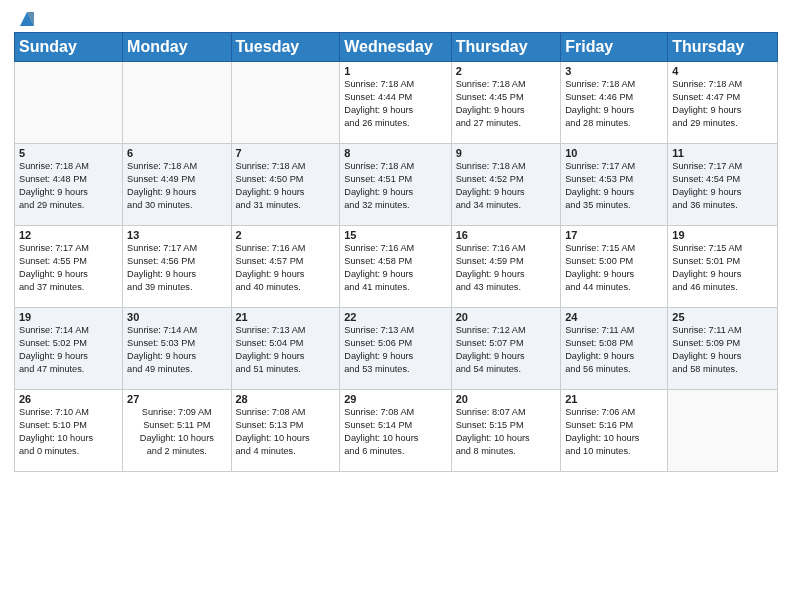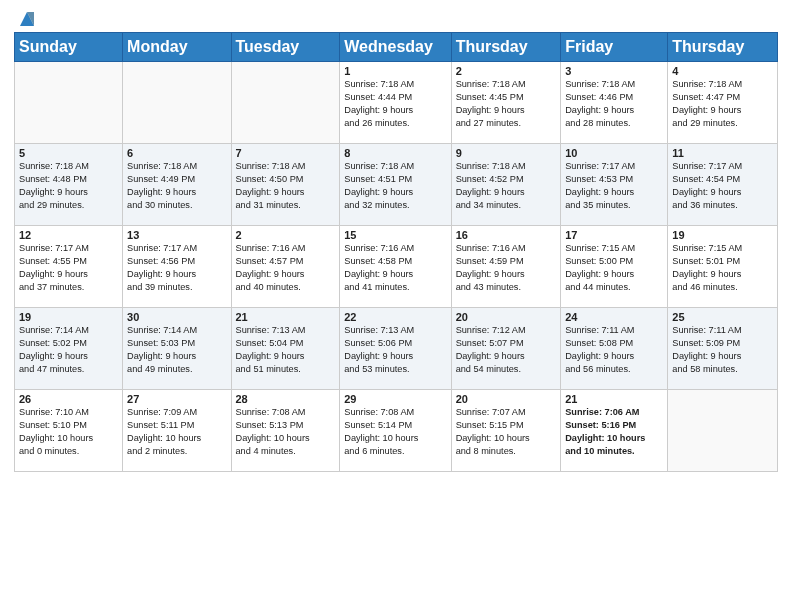--- a/index.html
+++ b/index.html
@@ -318,49 +318,49 @@
         <tr>
           <td>
             <span class="day-num">26</span>
             <div class="day-info" style="white-space: pre-line;">Sunrise: 7:10 AM
 Sunset: 5:10 PM
 Daylight: 10 hours
 and 0 minutes.</div>
           </td>
           <td>
             <span class="day-num">27</span>
-            <div class="day-info" style="white-space: pre-line;">Sunrise: 7:09 AM
+            <div class="day-info" style="white-space: pre-line; text-align: center;">Sunrise: 7:09 AM
 Sunset: 5:11 PM
 Daylight: 10 hours
 and 2 minutes.</div>
           </td>
           <td>
             <span class="day-num">28</span>
             <div class="day-info" style="white-space: pre-line;">Sunrise: 7:08 AM
 Sunset: 5:13 PM
 Daylight: 10 hours
 and 4 minutes.</div>
           </td>
           <td>
             <span class="day-num">29</span>
             <div class="day-info" style="white-space: pre-line;">Sunrise: 7:08 AM
 Sunset: 5:14 PM
 Daylight: 10 hours
 and 6 minutes.</div>
           </td>
           <td>
             <span class="day-num">20</span>
-            <div class="day-info" style="white-space: pre-line;">Sunrise: 7:07 AM
+            <div class="day-info" style="white-space: pre-line;">Sunrise: 8:07 AM
 Sunset: 5:15 PM
 Daylight: 10 hours
 and 8 minutes.</div>
           </td>
           <td>
             <span class="day-num">21</span>
-            <div class="day-info" style="white-space: pre-line; font-weight: bold;">Sunrise: 7:06 AM
+            <div class="day-info" style="white-space: pre-line;">Sunrise: 7:06 AM
 Sunset: 5:16 PM
 Daylight: 10 hours
 and 10 minutes.</div>
           </td>
           <td class="empty-cell"></td>
         </tr>
       </tbody>
   </table>
 </div>
 

